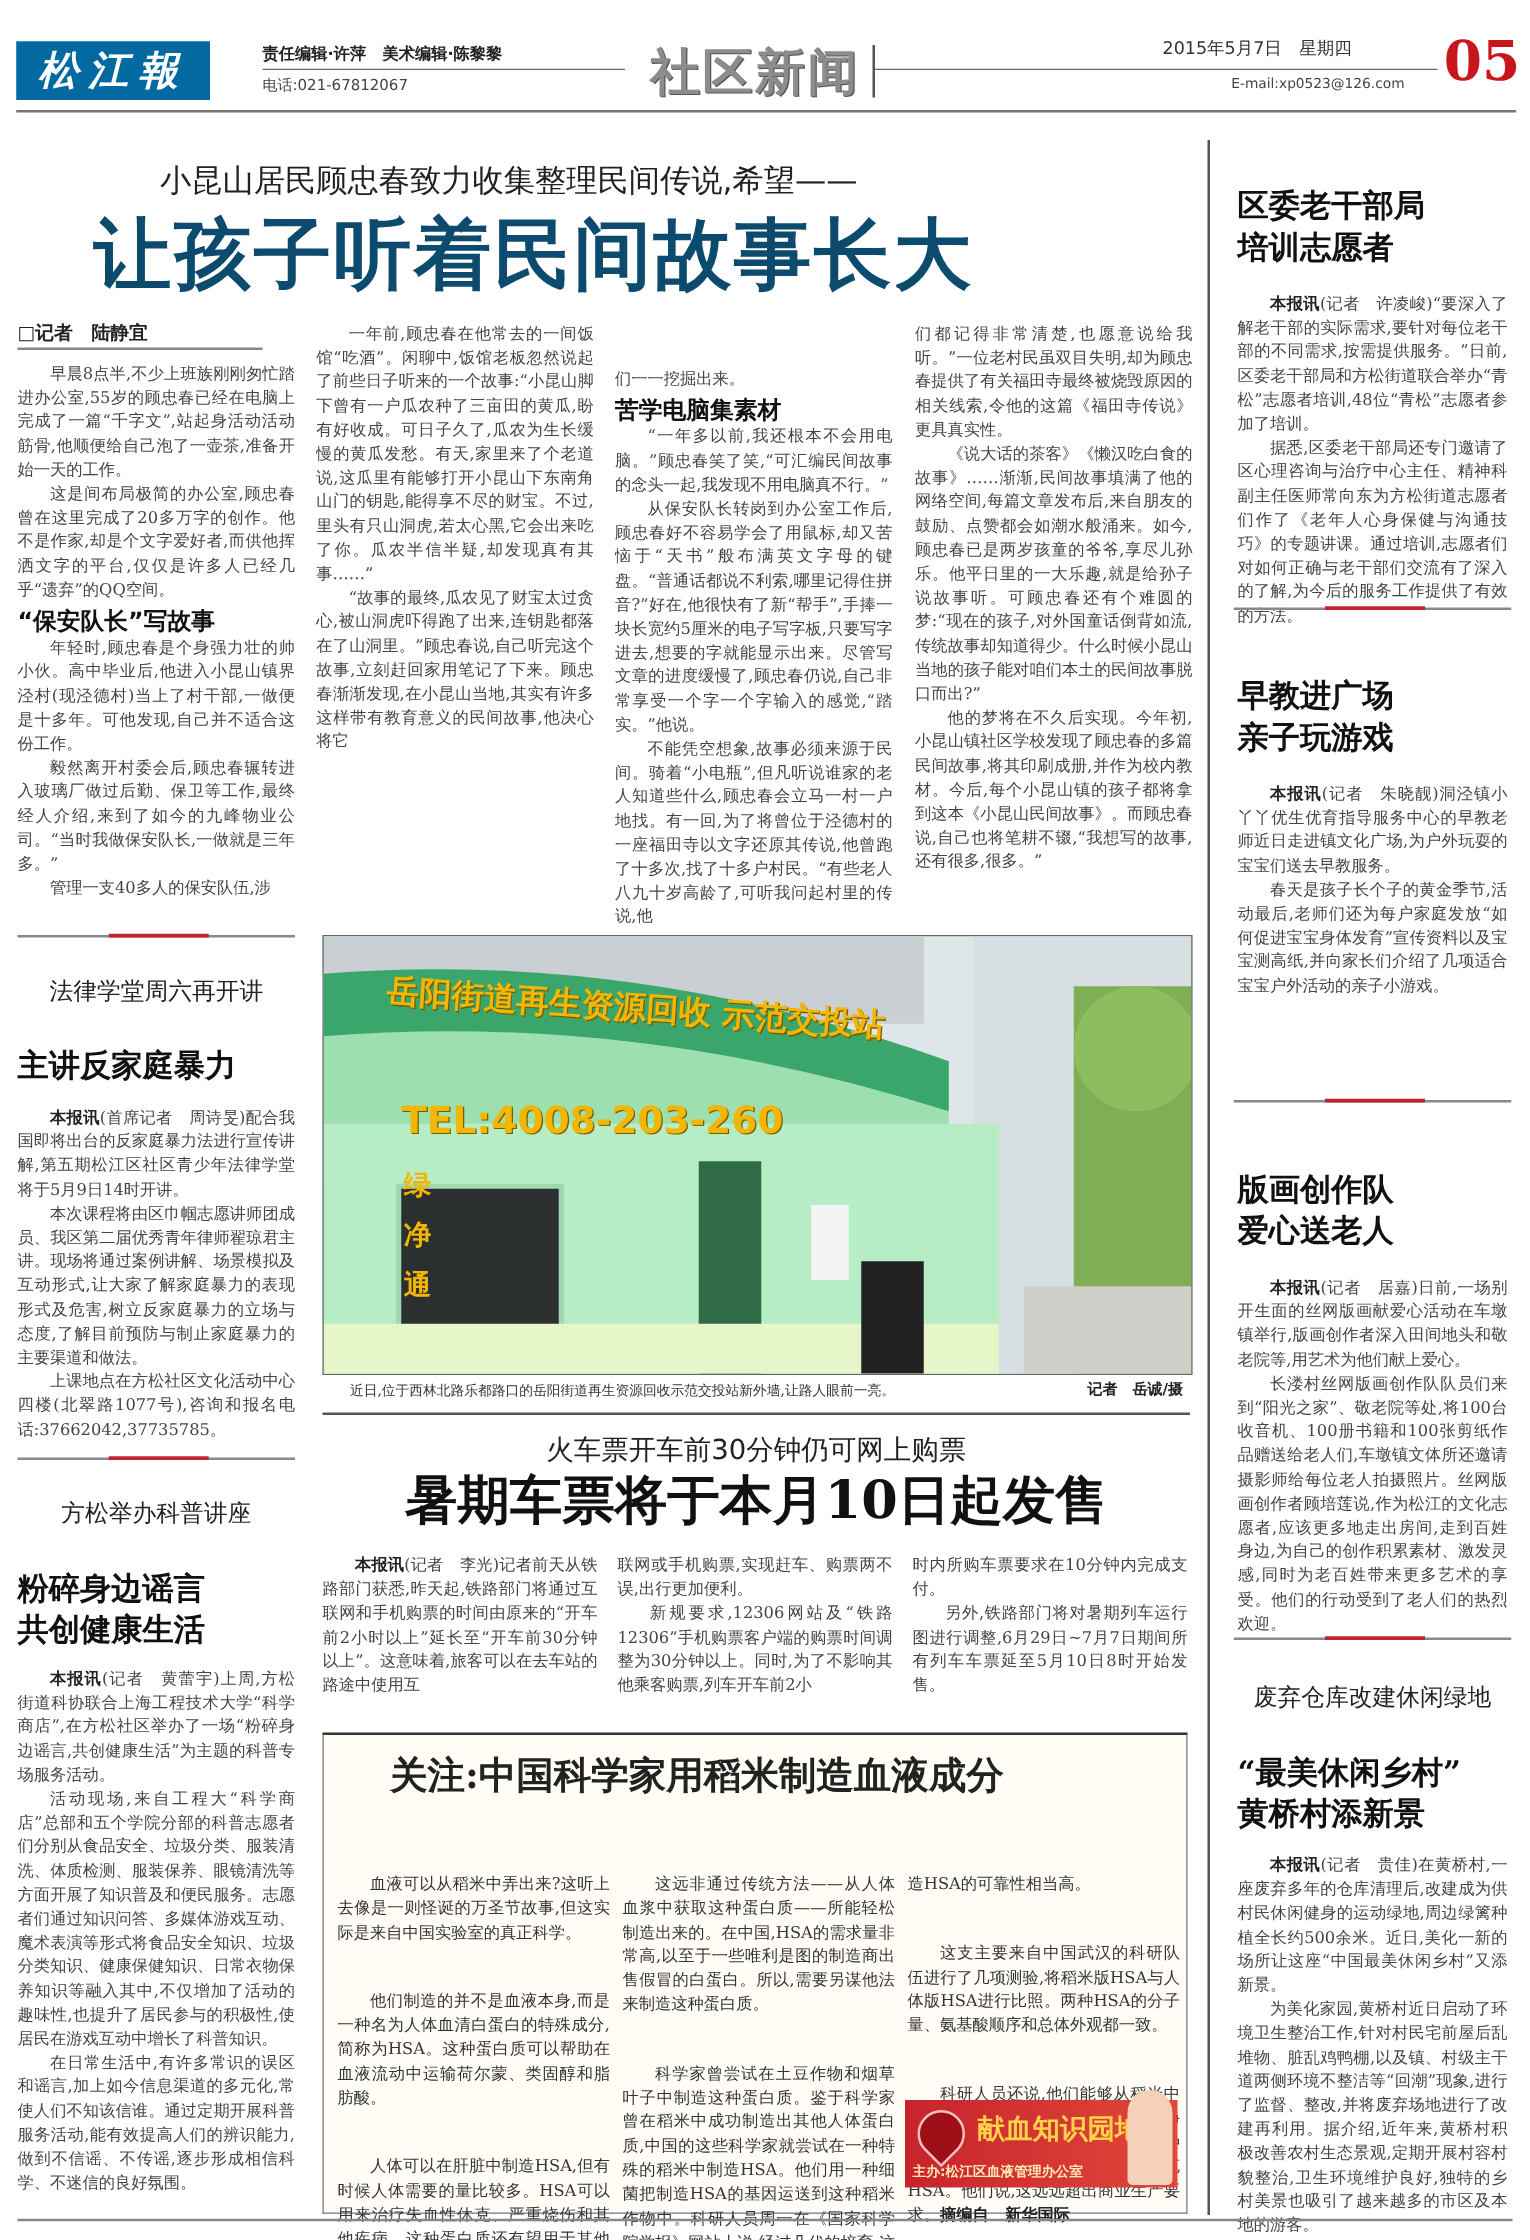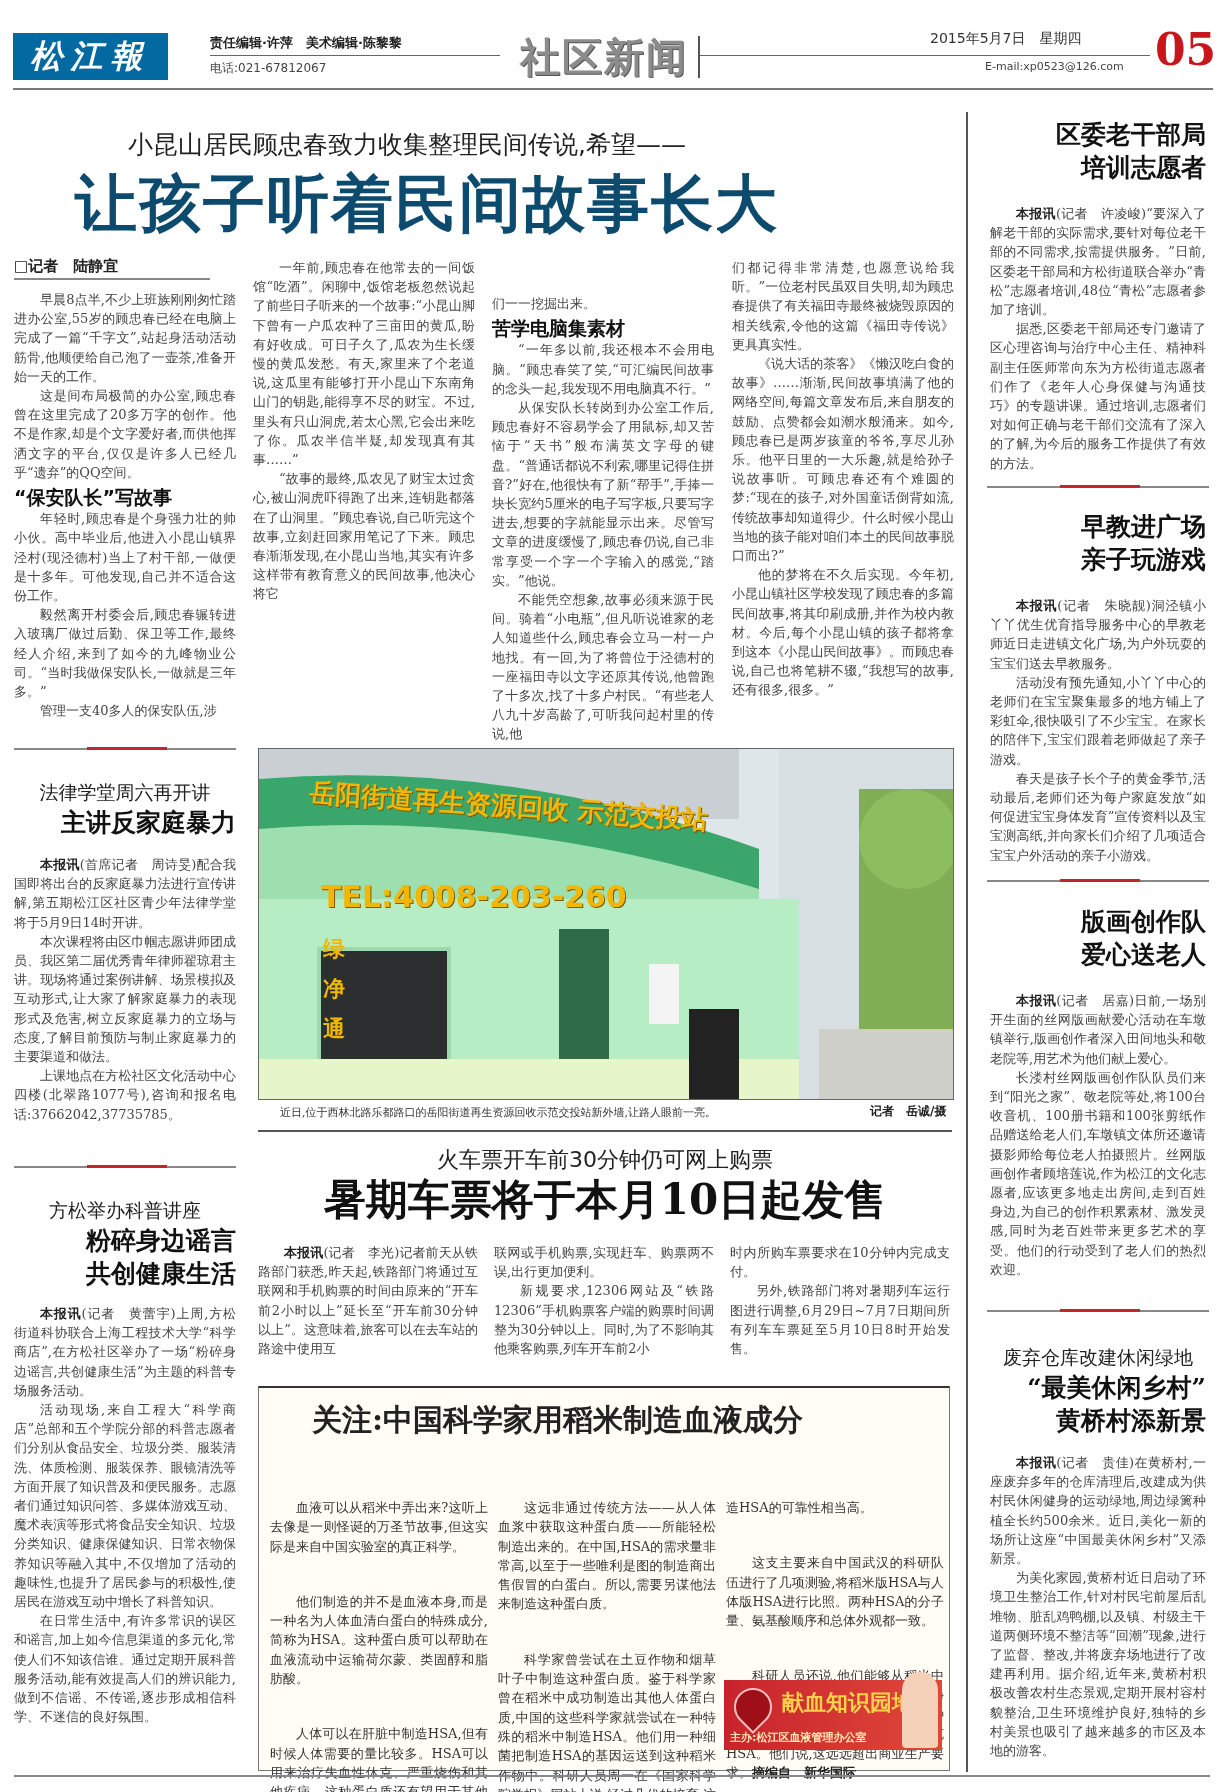--- a/index.html
+++ b/index.html
@@ -24,21 +24,21 @@
   .kicker{left:128px;top:128px;font-size:25px;color:#222;text-align:center;}
   .headline{left:75px;top:162px;font-size:62px;font-weight:900;color:#0c4a6e;letter-spacing:2px;font-family:Liberation Mono, monospace;}
   .byline{left:14px;top:257px;font-size:15px;font-weight:bold;color:#222;font-family:"DejaVu Sans",sans-serif;}
   .byrule{left:14px;top:278px;width:196px;height:2px;background:#888;}
   .col{font-size:13px;line-height:19.2px;color:#444;text-align:justify;}
   .col p{text-indent:2em;}
   .col p.noind{text-indent:0;}
   .subhead{font-size:19px;font-weight:bold;color:#111;margin:6px 0 2px 0;font-family:"DejaVu Sans",sans-serif;}
   .vsep{width:2px;background:#555;}
   
-  .rhead{font-size:25px;font-weight:bold;color:#111;text-align:right;line-height:33px;}
+  .rhead{font-size:25px;font-weight:bold;color:#111;text-align:left;line-height:33px;margin-top:30px;}
   .rkicker{font-size:19px;color:#222;text-align:center;}
   .lead-b{font-weight:bold;color:#222;}
   .divider{height:2px;background:#888;}
   .divider .red{position:absolute;left:33%;width:36%;height:3px;top:-1px;background:#c0272d;}
   
   .photo{left:258px;top:748px;width:694px;height:350px;overflow:hidden;background:#bfe9c7;border:1px solid #666;}
   .caption{left:280px;top:1105px;font-size:11px;color:#333;}
   .credit{left:870px;top:1103px;font-size:12px;color:#222;font-weight:bold;font-family:"DejaVu Sans",sans-serif;}
   
   .sbox{left:258px;top:1386px;width:690px;height:382px;background:#fffdf6;border:1px solid #777;border-top:2px solid #333;}
@@ -108,21 +108,20 @@
     <div class="red"></div>
   </div>
 
 <div class="abs" style="left:990px;top:510px;width:216px;">
   <div class="rhead">
     <div>早教进广场</div>
     <div>亲子玩游戏</div>
   </div>
   <div class="col" style="margin-top:20px;">
     <p><span class="lead-b">本报讯</span><span>(记者　朱晓靓)洞泾镇小丫丫优生优育指导服务中心的早教老师近日走进镇文化广场,为户外玩耍的宝宝们送去早教服务。</span></p>
-    <p>活动没有预先通知,小丫丫中心的老师们在宝宝聚集最多的地方铺上了彩虹伞,很快吸引了不少宝宝。在家长的陪伴下,宝宝们跟着老师做起了亲子游戏。</p>
     <p>春天是孩子长个子的黄金季节,活动最后,老师们还为每户家庭发放“如何促进宝宝身体发育”宣传资料以及宝宝测高纸,并向家长们介绍了几项适合宝宝户外活动的亲子小游戏。</p>
   </div>
 </div>
 <div class="abs divider" style="left:987px;top:880px;width:222px;">
     <div class="red"></div>
   </div>
 
 <div class="abs" style="left:990px;top:905px;width:216px;">
   <div class="rhead">
     <div>版画创作队</div>

